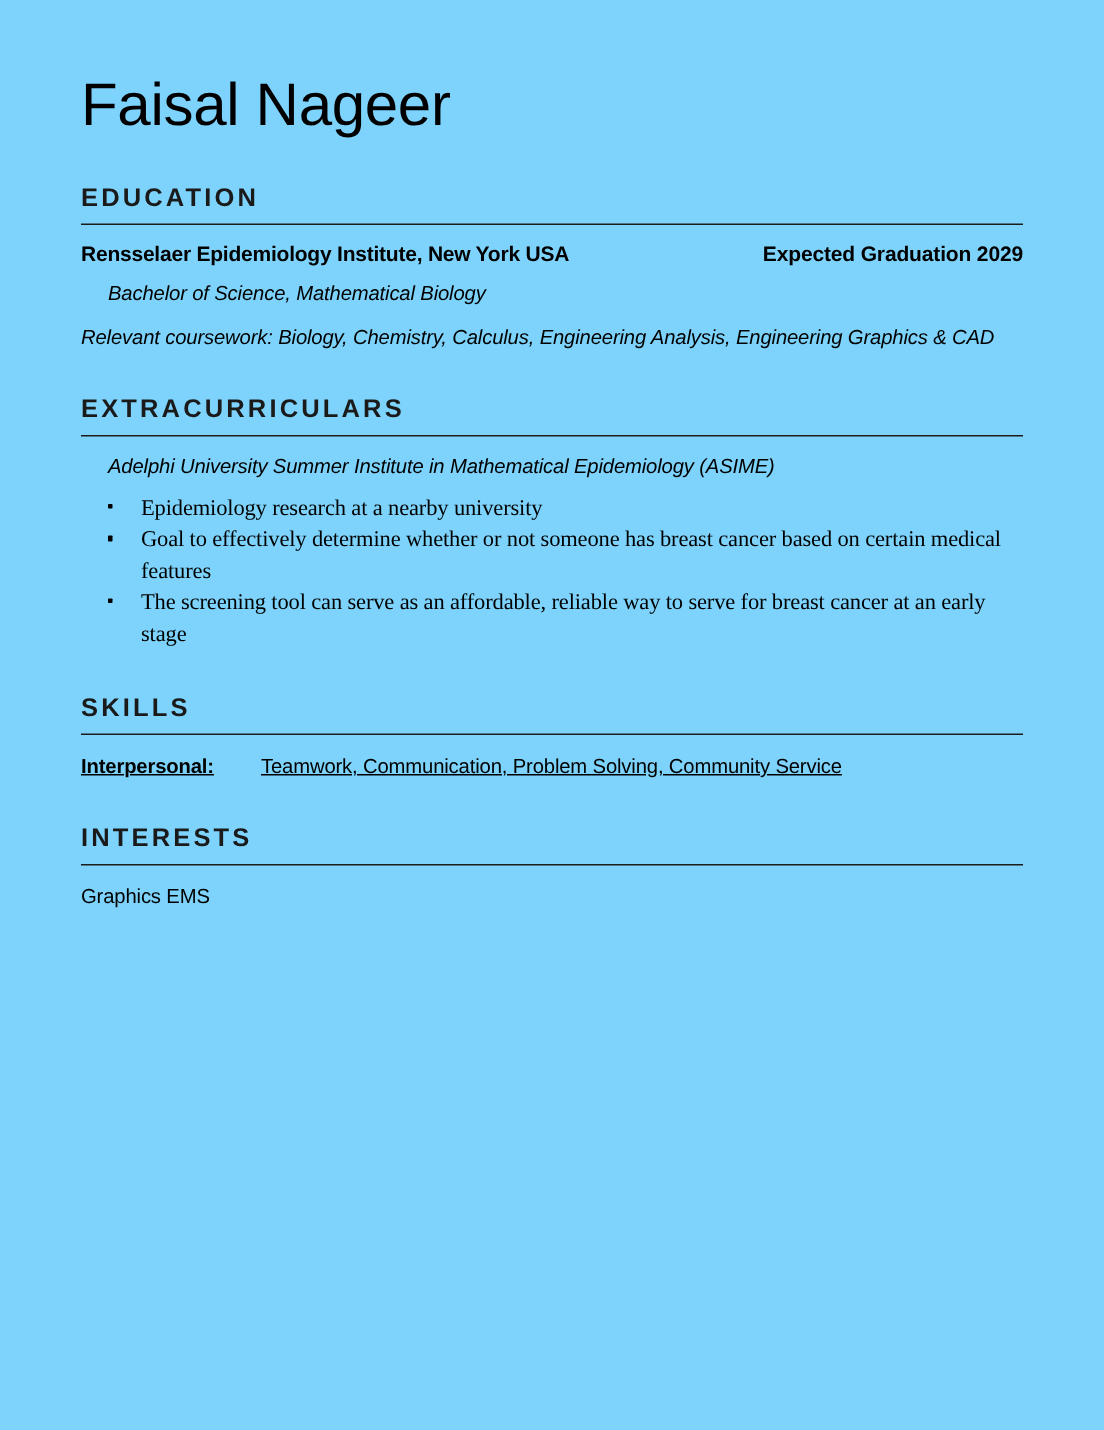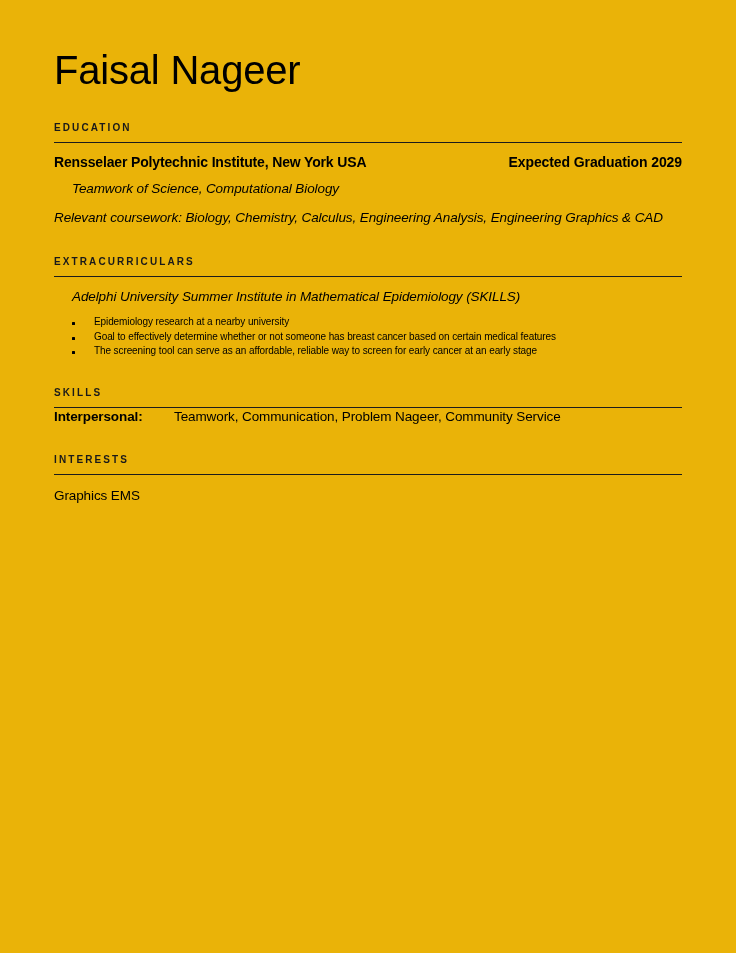--- a/index.html
+++ b/index.html
@@ -12,21 +12,21 @@
     width: 736px;
     height: 953px;
     font-family: "Liberation Sans", sans-serif;
     color: #000000;
     -webkit-font-smoothing: antialiased;
   }
   .page {
     position: relative;
     width: 736px;
     height: 953px;
-    background: #eab308;
+    background: #7dd3fc;
     box-sizing: border-box;
     padding: 0 54px;
   }
   .content {
     width: 628px;
   }
 
   
   .header {
     padding-top: 48px;
@@ -49,21 +49,21 @@
   }
   .contact .sep {
     padding: 0 4px;
   }
 
   
   .section {
     margin-top: 30px;
   }
   .section-title {
-    font-size: 10px;
+    font-size: 17px;
     font-weight: 600;
     letter-spacing: 2.1px;
     color: #1a1a1a;
     text-transform: uppercase;
     line-height: 1;
   }
   .rule {
     height: 0;
     border-top: 1.6px solid #1c1c1c;
     margin-top: 9px;
@@ -112,43 +112,46 @@
   }
 
   
   .bullets {
     list-style: none;
     margin: 9px 0 0 0;
     padding: 0;
   }
   .bullets li {
     position: relative;
-    font-size: 10px;
+    font-size: 15px;
     line-height: 1.36;
     padding-left: 40px;
     margin-bottom: 1px;
     letter-spacing: -0.1px;
+    font-family: Liberation Serif, serif;
   }
   .bullets li::before {
     content: "";
     position: absolute;
     left: 18px;
     top: 7px;
     width: 3.2px;
     height: 3.2px;
     background: #000;
     border-radius: 0.5px;
   }
 
   
   .skill-row {
     display: flex;
+    margin-top: 12px;
     font-size: 13.5px;
     line-height: 1.3;
     letter-spacing: -0.1px;
+    text-decoration: underline;
   }
   .skill-label {
     font-weight: 700;
     width: 120px;
     flex: 0 0 120px;
   }
   .skill-values {
     font-weight: 400;
   }
 
@@ -168,47 +171,47 @@
 
     <div class="header">
       <div class="name">Faisal Nageer</div>
     </div>
 
     <div class="section">
       <div class="section-title">EDUCATION</div>
       <div class="rule"></div>
       <div class="entry">
         <div class="entry-head">
-          <div class="entry-title">Rensselaer Polytechnic Institute, New York USA</div>
+          <div class="entry-title">Rensselaer Epidemiology Institute, New York USA</div>
           <div class="entry-date">Expected Graduation 2029</div>
         </div>
-        <div class="entry-sub">Teamwork of Science, Computational Biology</div>
+        <div class="entry-sub">Bachelor of Science, Mathematical Biology</div>
         <div class="entry-note">Relevant coursework: Biology, Chemistry, Calculus, Engineering Analysis, Engineering Graphics &amp; CAD</div>
       </div>
     </div>
 
     <div class="section">
       <div class="section-title">EXTRACURRICULARS</div>
       <div class="rule"></div>
       <div class="entry">
-        <div class="entry-sub">Adelphi University Summer Institute in Mathematical Epidemiology (SKILLS)</div>
+        <div class="entry-sub">Adelphi University Summer Institute in Mathematical Epidemiology (ASIME)</div>
         <ul class="bullets">
           <li>Epidemiology research at a nearby university</li>
           <li>Goal to effectively determine whether or not someone has breast cancer based on certain medical features</li>
-          <li>The screening tool can serve as an affordable, reliable way to screen for early cancer at an early stage</li>
+          <li>The screening tool can serve as an affordable, reliable way to serve for breast cancer at an early stage</li>
         </ul>
       </div>
     </div>
 
     <div class="section">
       <div class="section-title">SKILLS</div>
       <div class="rule"></div>
       <div class="skill-row">
         <div class="skill-label">Interpersonal:</div>
-        <div class="skill-values">Teamwork, Communication, Problem Nageer, Community Service</div>
+        <div class="skill-values">Teamwork, Communication, Problem Solving, Community Service</div>
       </div>
     </div>
 
     <div class="section">
       <div class="section-title">INTERESTS</div>
       <div class="rule"></div>
       <div class="interest-row">Graphics EMS</div>
     </div>
 
   </div>

